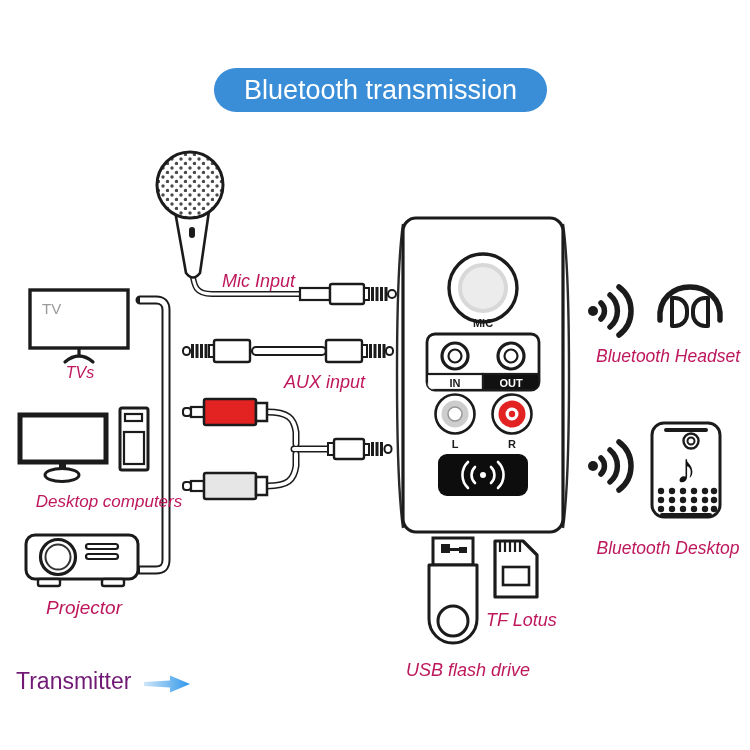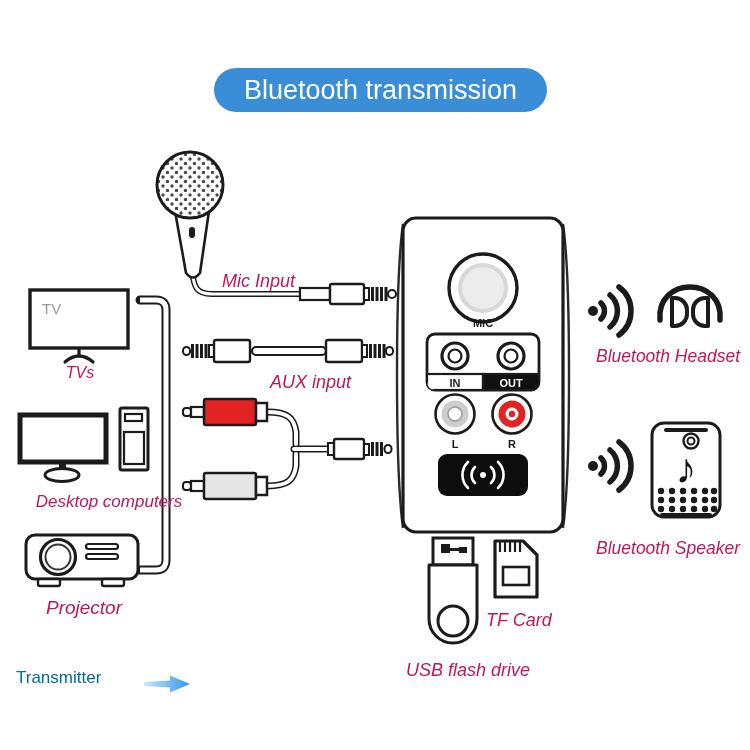--- a/index.html
+++ b/index.html
@@ -3,21 +3,21 @@
 <meta charset="utf-8">
 <style>
   html,body{margin:0;padding:0;background:#fff;}
   #canvas{position:relative;width:750px;height:750px;background:#ffffff;overflow:hidden;
           font-family:"Liberation Sans", sans-serif;color:#2e2e2e;}
   .abs{position:absolute;}
   .lbl{font-size:18px;color:#be185d;white-space:nowrap;font-style:italic;}
   .lbl-c{text-align:center;}
   #pill{left:214px;top:68px;height:44px;padding:0 30px;background:#3a8ed8;border-radius:23px;
         display:flex;align-items:center;justify-content:center;color:#fff;font-size:27px;}
-  .bluetext{font-size:17px;color:#0369a1;}
+  .bluetext{font-size:23px;color:#701a75;}
   svg{display:block;overflow:visible;}
   svg text{font-family:"Liberation Sans", sans-serif;}
 </style>
 </head>
 <body>
 
 <div id="canvas">
 
   <div id="pill" class="abs">
     <span>Bluetooth transmission</span>
@@ -99,21 +99,21 @@
     <rect x="32" y="6" width="36" height="22" rx="2" fill="#fff" stroke="#1b1b1b" stroke-width="2.4"></rect>
 
     <rect x="144" y="6" width="36" height="22" rx="2" fill="#fff" stroke="#1b1b1b" stroke-width="2.4"></rect>
     <rect x="180" y="11" width="5" height="12" fill="#fff" stroke="#1b1b1b" stroke-width="2"></rect>
     <rect x="187" y="10" width="3" height="14" fill="#1b1b1b"></rect>
     <rect x="191.5" y="10" width="3" height="14" fill="#1b1b1b"></rect>
     <rect x="196" y="10" width="3" height="14" fill="#1b1b1b"></rect>
     <rect x="200.5" y="10" width="3" height="14" fill="#1b1b1b"></rect>
     <rect x="204" y="13" width="7" height="8" rx="3.5" fill="#fff" stroke="#1b1b1b" stroke-width="2"></rect>
   </svg>
-  <div class="abs lbl" style="left:270px;top:372px;text-align:right;">AUX input</div>
+  <div class="abs lbl" style="left:284px;top:372px;text-align:right;">AUX input</div>
 
   <svg class="abs" style="left:182px;top:392px;" width="212" height="118" viewBox="0 0 212 118">
 
     <g fill="none" stroke="#1b1b1b" stroke-width="7" stroke-linecap="round">
       <path d="M85,20 C106,20 112,26 114,40 L114,52"></path>
       <path d="M85,94 C106,94 112,88 114,74 L114,62"></path>
       <path d="M112,57 L150,57"></path>
     </g>
     <g fill="none" stroke="#fff" stroke-width="4" stroke-linecap="round">
       <path d="M85,20 C106,20 112,26 114,40 L114,52"></path>
@@ -250,21 +250,21 @@
         <circle cx="70" cy="81" r="3.2"></circle>
       <circle cx="17" cy="90" r="3.2"></circle>
         <circle cx="28" cy="90" r="3.2"></circle>
         <circle cx="39" cy="90" r="3.2"></circle>
         <circle cx="50" cy="90" r="3.2"></circle>
         <circle cx="61" cy="90" r="3.2"></circle>
         <circle cx="70" cy="90" r="3.2"></circle>
     </g>
     <rect x="16" y="94" width="52" height="4.5" rx="2" fill="#1b1b1b"></rect>
   </svg>
-  <div class="abs lbl lbl-c" style="left:592px;top:538px;width:152px;font-size:17.5px;">Bluetooth Speaker</div>
+  <div class="abs lbl lbl-c" style="left:592px;top:538px;width:152px;font-size:17.5px;">Bluetooth Desktop</div>
 
   <svg class="abs" style="left:418px;top:535px;" width="70" height="120" viewBox="0 0 70 120">
     <rect x="15" y="3" width="40" height="27" fill="#fff" stroke="#1b1b1b" stroke-width="3"></rect>
     <rect x="23" y="9" width="9" height="9" fill="#1b1b1b"></rect>
     <rect x="41" y="12" width="8" height="6" fill="#1b1b1b"></rect>
     <rect x="32" y="13" width="9" height="3" fill="#1b1b1b"></rect>
     <path d="M11,30 L59,30 L59,84 A24,24 0 0 1 11,84 Z" fill="#fff" stroke="#1b1b1b" stroke-width="3" stroke-linejoin="round"></path>
     <circle cx="35" cy="86" r="15" fill="#fff" stroke="#1b1b1b" stroke-width="3"></circle>
   </svg>
   <div class="abs lbl lbl-c" style="left:392px;top:660px;width:152px;">USB flash drive</div>
@@ -273,21 +273,21 @@
     <path d="M5,5 L33,5 L47,19 L47,61 L5,61 Z" fill="#fff" stroke="#1b1b1b" stroke-width="3.2" stroke-linejoin="round"></path>
     <g stroke="#1b1b1b" stroke-width="2.2">
       <line x1="10" y1="5" x2="10" y2="16"></line>
         <line x1="15" y1="5" x2="15" y2="16"></line>
       <line x1="20" y1="5" x2="20" y2="16"></line>
         <line x1="25" y1="5" x2="25" y2="16"></line>
       <line x1="30" y1="5" x2="30" y2="16"></line>
     </g>
     <rect x="13" y="31" width="26" height="18" fill="#fff" stroke="#1b1b1b" stroke-width="2.6"></rect>
   </svg>
-  <div class="abs lbl" style="left:486px;top:610px;">TF Card</div>
+  <div class="abs lbl" style="left:486px;top:610px;">TF Lotus</div>
 
   <div class="abs bluetext" style="left:16px;top:668px;">Transmitter</div>
   <svg class="abs" style="left:142px;top:673px;" width="50" height="22" viewBox="0 0 50 22">
     <defs>
       <linearGradient id="arrowgrad" x1="0" y1="0" x2="1" y2="0">
         <stop offset="0" stop-color="#cfe6f8"></stop>
           <stop offset="1" stop-color="#2f97ea"></stop>
       </linearGradient>
     </defs>
     <path d="M2,9 L28,7.5 L28,2.5 L48,11 L28,19.5 L28,14.5 L2,13 Z" fill="url(#arrowgrad)"></path>

